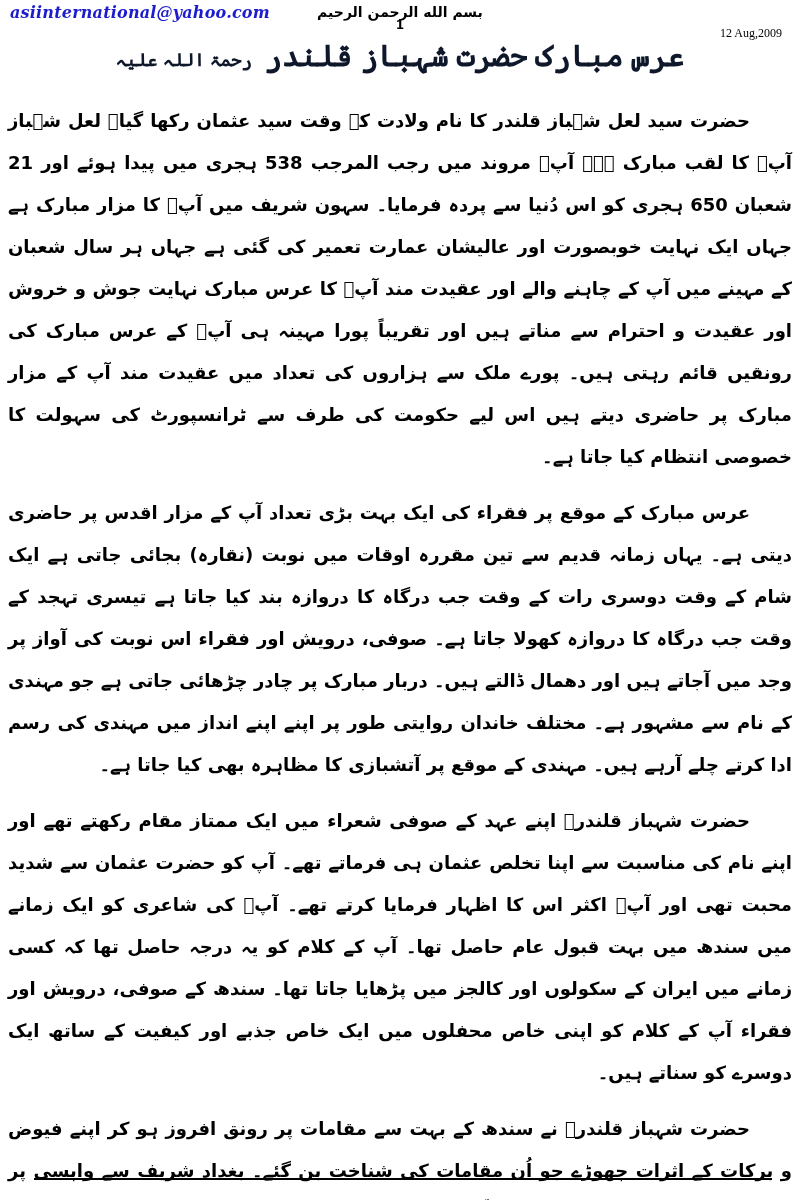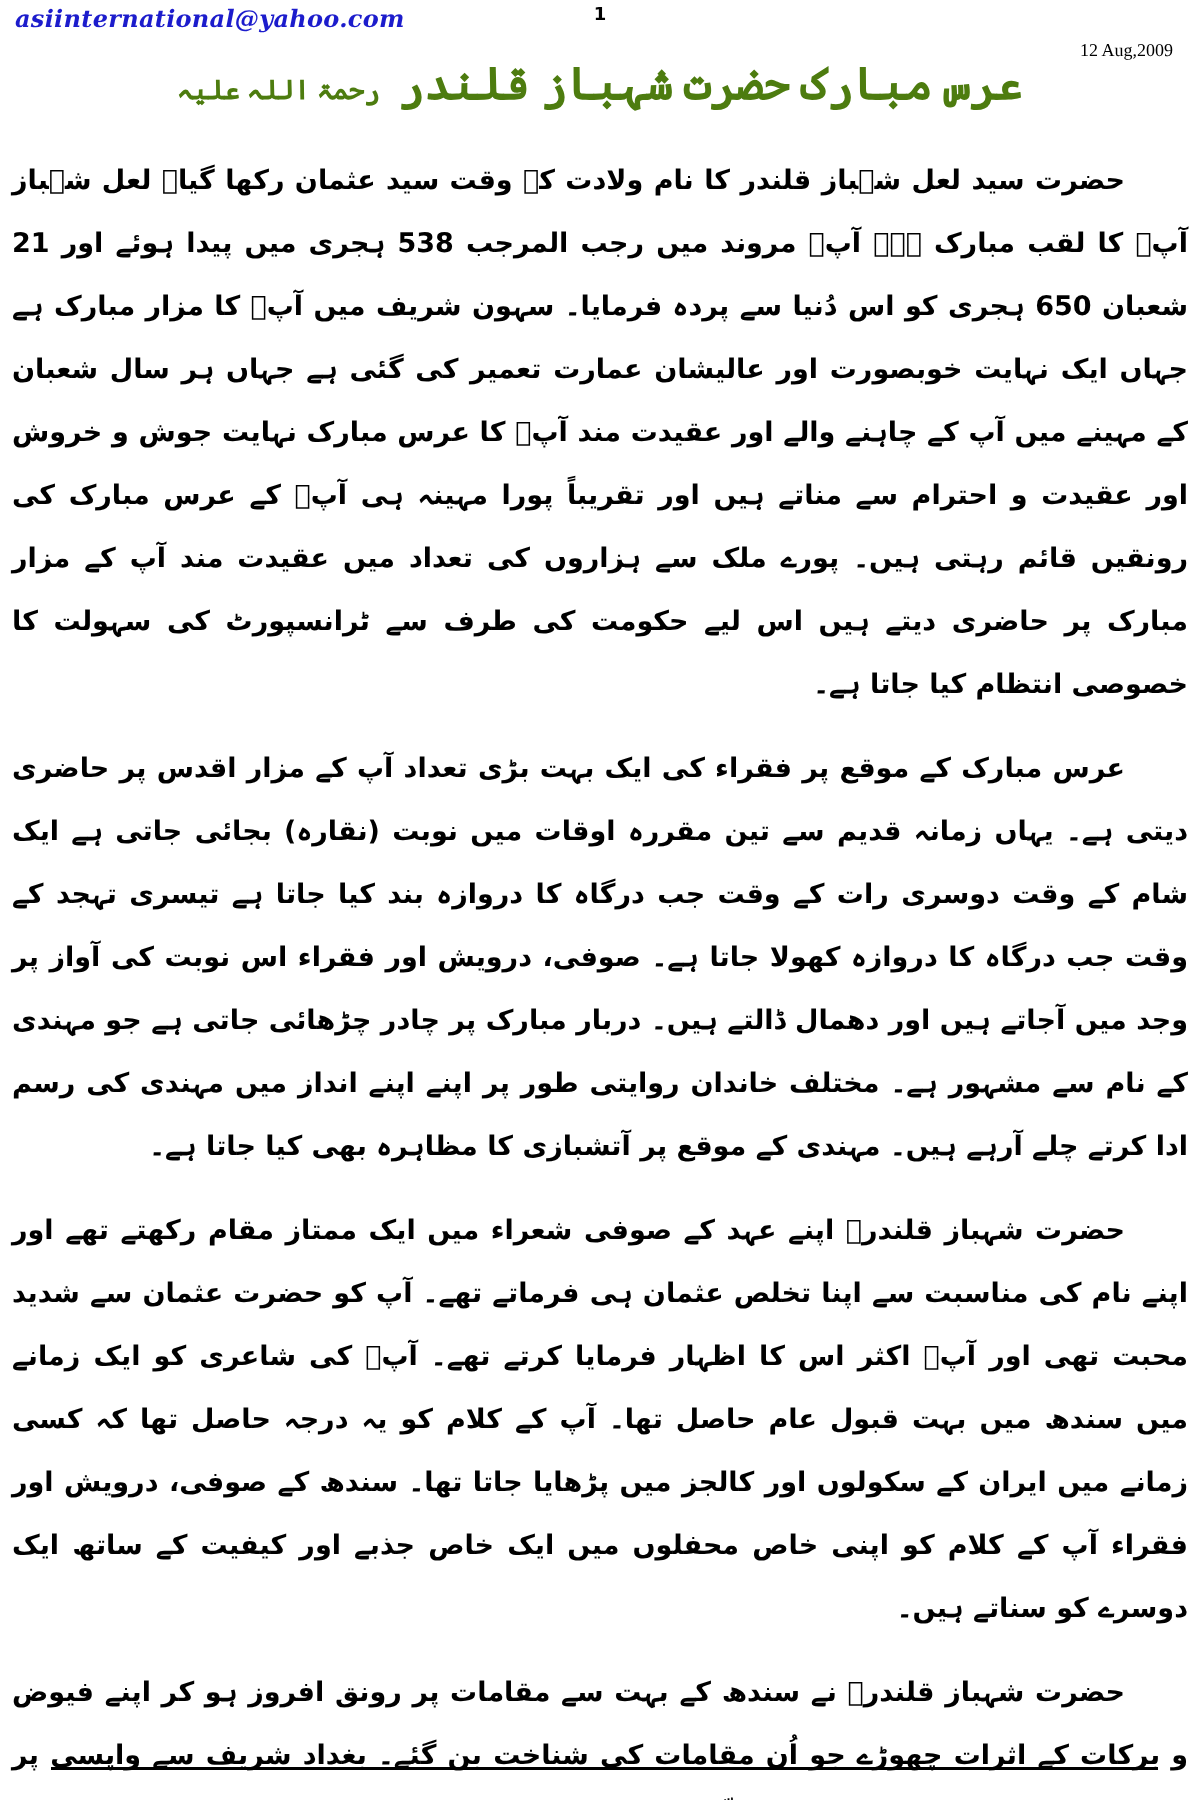--- a/index.html
+++ b/index.html
@@ -15,21 +15,21 @@
   }
   .bismillah-wrap{position:absolute;top:4px;left:0;width:100%;text-align:center;}
   .bismillah{direction:rtl;font-size:14px;font-weight:bold;color:#000;}
   .page-number{font-size:12px;font-weight:bold;margin-top:-2px;color:#000;}
   .date{
     position:absolute;top:26px;right:18px;
     font-family:Liberation Serif, serif;font-size:12px;color:#000;
   }
   .doc-title{
     position:absolute;top:38px;left:0;width:100%;text-align:center;direction:rtl;
-    font-family:Liberation Serif, serif;color:#4d7c0f;
+    font-family:Liberation Sans, sans-serif;color:#0f172a;
   }
   .doc-title .title-main{font-size:30px;font-weight:bold;letter-spacing:-.5px;}
   .doc-title .title-suffix{font-size:18px;font-weight:bold;margin-right:8px;}
   
   .body-text{
     position:absolute;top:100px;right:8px;left:8px;
     direction:rtl;text-align:justify;
     font-size:18px;line-height:42px;
   }
   .body-text p{margin:0 0 14px 0;text-indent:42px;font-weight:bold;}
@@ -43,20 +43,21 @@
   .footer-row{display:flex;justify-content:space-between;padding:0 30px 0 12px;}
   .red{color:#e80000;}
   a.linklike{color:inherit;text-decoration:none;cursor:pointer;}
 </style>
 </head>
 <body>
 
 <div class="email-top-left">asiinternational@yahoo.com</div>
 
 <div class="bismillah-wrap">
+  <div class="bismillah">بسم الله الرحمن الرحيم</div>
   <div class="page-number">1</div>
 </div>
 
 <div class="date">12 Aug,2009</div>
 
 <div class="doc-title">
   <span class="title-main">عرس مبارک حضرت شہباز قلندر</span>
   <span class="title-suffix">رحمۃ اللہ علیہ</span>
 </div>
 

